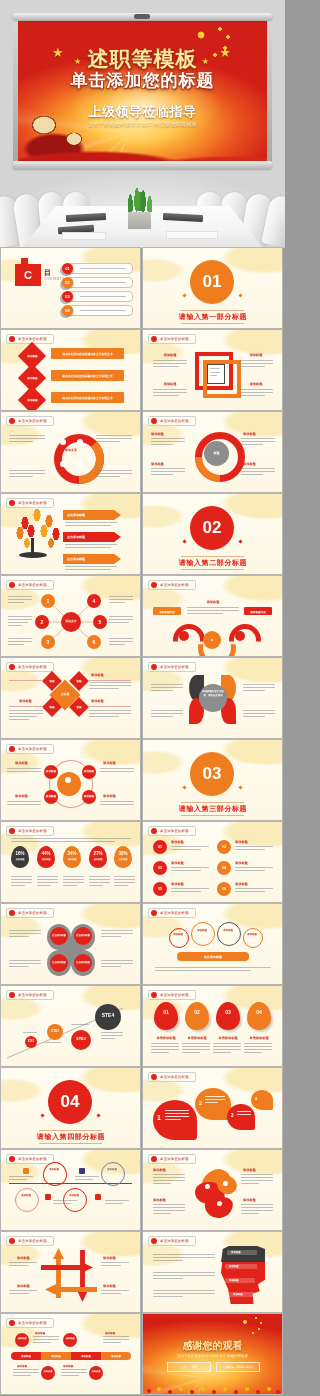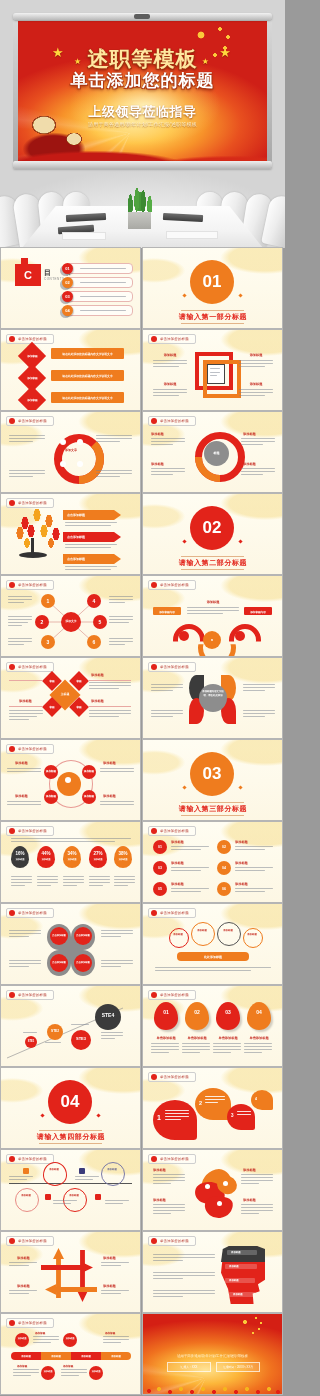--- a/index.html
+++ b/index.html
@@ -1134,20 +1134,21 @@
 
       <div class="slide dark">
         <div class="cover-rays" style="width:139px;height:80px"></div>
         <div class="flag-stars" style="right:3px;top:2px;width:42px;height:26px;
           background:
             radial-gradient(circle 3px at 8px 6px,#ffd83d 0 70%,transparent 71%),
             radial-gradient(circle 1.4px at 19px 2px,#ffd83d 0 70%,transparent 71%),
             radial-gradient(circle 1.4px at 24px 7px,#ffd83d 0 70%,transparent 71%),
             radial-gradient(circle 1.4px at 22px 13px,#ffd83d 0 70%,transparent 71%),
             radial-gradient(circle 1.4px at 16px 17px,#ffd83d 0 70%,transparent 71%)"></div>
+        <div class="endtxt end-main">感谢您的观看</div>
         <div class="endtxt end-sub">适用于商务通用/新年计划/工作汇报/述职等模板</div>
         <div class="end-btn" style="left:24px">
           <span style="display:block;text-align:center;font-size:2.8px;color:#fff;line-height:8px">汇报人：XXX</span>
         </div>
         <div class="end-btn" style="left:73px">
           <span style="display:block;text-align:center;font-size:2.8px;color:#fff;line-height:8px">汇报时间：20XX年XX月</span>
         </div>
         <div class="tulips"></div>
       </div>
     </div>

